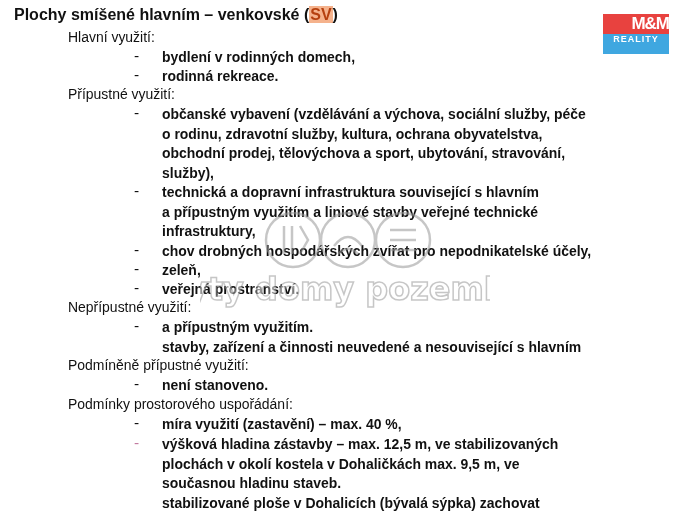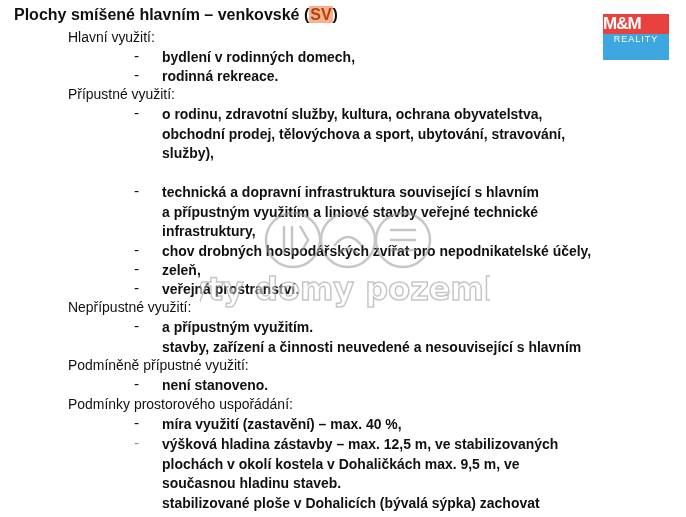--- a/index.html
+++ b/index.html
@@ -22,22 +22,22 @@
   .txt {
     position: absolute; left: 162px; width: 494px; text-align: justify; line-height: 20px; font-weight: bold;
   }
   .txt span.l { display: block; text-align-last: justify; }
   .txt span.l.last { text-align-last: left; }
   .sx { display:inline-block; transform: scaleX(0.9); transform-origin: left; white-space: nowrap; }
   .logo {
     position: absolute; left: 603px; top: 14px; width: 66px; height: 32px;
   }
   .logo .top { height: 20px; background: #e8423f; color:#fff; font-weight: bold; font-size: 17px;
-    text-align: left; line-height: 20px; letter-spacing: -1px; }
-  .logo .bot { height: 26px; background: #3fa7e0; color:#fff; font-weight: normal; font-size: 9px;
+    text-align: right; line-height: 20px; letter-spacing: -1px; }
+  .logo .bot { height: 20px; background: #3fa7e0; color:#fff; font-weight: bold; font-size: 9px;
     text-align: center; line-height: 10px; letter-spacing: 1px; }
   .wm { position: absolute; left: 200px; top: 212px; width: 290px; height: 100px; opacity: 0.55; pointer-events: none; }
 </style>
 </head>
 <body>
 
 <div class="doc">
 
   <div class="logo">
     <div class="top">M&amp;M</div>
@@ -57,20 +57,21 @@
     <span class="dash">-</span>
     <div class="txt">
         <span class="l last"><span class="sx">rodinná rekreace.</span></span>
       </div>
   </div>
 
   <div class="section" style="top:85px"><span class="sx">Přípustné využití:</span></div>
   <div class="item" style="top:104px">
     <span class="dash">-</span>
     <div class="txt" style="line-height:19.5px">
+      <span class="l"><span class="sx">občanské vybavení (vzdělávání a výchova, sociální služby, péče</span></span>
       <span class="l"><span class="sx">o rodinu, zdravotní služby, kultura, ochrana obyvatelstva,</span></span>
       <span class="l"><span class="sx">obchodní prodej, tělovýchova a sport, ubytování, stravování,</span></span>
       <span class="l last"><span class="sx">služby),</span></span>
     </div>
   </div>
   <div class="item" style="top:182px">
     <span class="dash">-</span>
     <div class="txt" style="line-height:19.5px">
       <span class="l"><span class="sx">technická a dopravní infrastruktura související s hlavním</span></span>
       <span class="l"><span class="sx">a přípustným využitím a liniové stavby veřejné technické</span></span>

